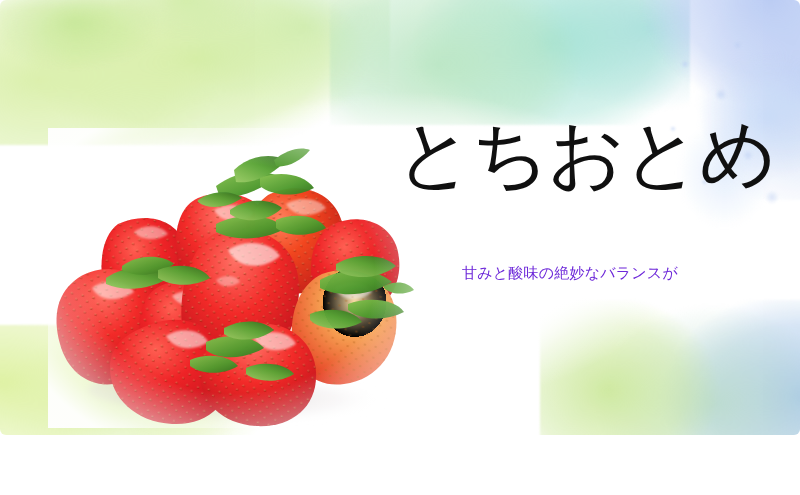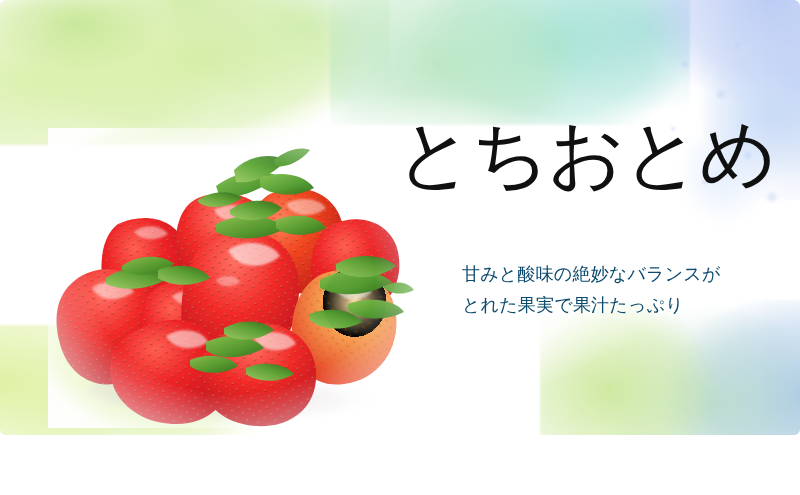--- a/index.html
+++ b/index.html
@@ -166,23 +166,23 @@
     font-weight: 400;
   }
 
   #body-copy {
     position: absolute;
     left: 462px; top: 258px;
     width: 320px;
   }
   #body-copy .line {
     font-family: "DejaVu Sans", "Liberation Sans", sans-serif;
-    font-size: 18px;
+    font-size: 15px;
     line-height: 31px;
-    color: #0c4a6e;
+    color: #6d28d9;
     white-space: nowrap;
     letter-spacing: .2px;
   }
 </style>
 </head>
 <body>
 
 <div id="poster">
 
   <div class="wash wash-tl"></div>
@@ -356,16 +356,15 @@
           <stop offset="100%" stop-color="rgba(255,255,255,.95)"></stop>
         </radialGradient>
       </defs>
     </svg>
   </div>
 
   <div id="title">とちおとめ</div>
 
   <div id="body-copy">
     <div class="line">甘みと酸味の絶妙なバランスが</div>
-    <div class="line">とれた果実で果汁たっぷり</div>
   </div>
 
 </div>
 
 </body></html>

